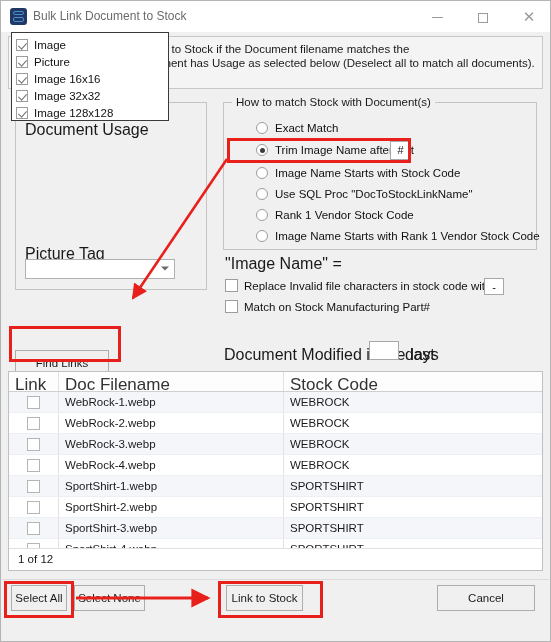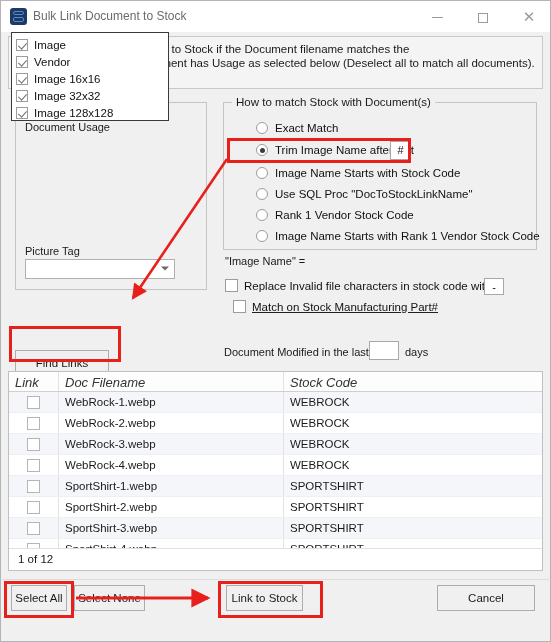--- a/index.html
+++ b/index.html
@@ -29,21 +29,21 @@
 
   
   .descbox{position:absolute;left:7px;top:35px;width:535px;height:53px;background:#f4f4f4;border:1px solid #c8c8c8;box-sizing:border-box;padding:5px 6px;line-height:14px;font-size:11.5px;color:#1a1a1a;}
 
   
   .group{position:absolute;border:1px solid #c4c4c4;box-sizing:border-box;}
   .group>.legend{position:absolute;top:-7px;left:8px;background:#f0f0f0;padding:0 4px;font-size:11.5px;color:#1a1a1a;white-space:nowrap;}
   #gf{left:14px;top:101px;width:192px;height:188px;}
   #gm{left:222px;top:101px;width:314px;height:148px;}
 
-  .lbl{position:absolute;font-size:11px;color:#1a1a1a;white-space:nowrap;}
+  .lbl{position:absolute;font-size:16px;color:#1a1a1a;white-space:nowrap;}
 
   
   .usagelist{position:absolute;left:10px;top:31px;width:158px;height:89px;background:#fff;border:1px solid #3a3a3a;box-sizing:border-box;padding:3px 0 0 4px;}
   .uitem{height:17px;display:flex;align-items:center;}
   .cbx{width:12px;height:12px;border:1px solid #9c9c9c;background:#fff;box-sizing:border-box;position:relative;margin-right:6px;flex:0 0 auto;}
   .cbx.checked::after{content:"";position:absolute;left:3px;top:1px;width:4px;height:7px;border:solid #707070;border-width:0 1.6px 1.6px 0;transform:rotate(42deg);}
   .uitem span{font-size:11.5px;color:#111;}
 
   
   .combo{position:absolute;background:#fff;border:1px solid #b0b0b0;box-sizing:border-box;display:flex;align-items:center;padding:0 4px;font-size:11.5px;color:#111;}
@@ -64,21 +64,21 @@
   .cbrow{position:absolute;display:flex;align-items:center;}
   .cbrow .cbx{width:13px;height:13px;}
   .cbrow span{font-size:11.5px;color:#111;white-space:nowrap;}
 
   
   .btn{position:absolute;background:#f0f0f0;border:1px solid #adadad;box-sizing:border-box;font-size:11.5px;color:#1a1a1a;text-align:center;white-space:nowrap;display:flex;align-items:center;justify-content:center;}
 
   
   .grid{position:absolute;left:7px;top:370px;width:535px;height:200px;background:#fff;border:1px solid #c0c0c0;box-sizing:border-box;overflow:hidden;}
   .ghead{display:flex;height:19px;background:#fdfdfd;border-bottom:1px solid #d0d0d0;}
-  .ghead div{font-size:13px;color:#333;padding:3px 0 0 6px;box-sizing:border-box;font-style:italic;}
+  .ghead div{font-size:17px;color:#333;padding:3px 0 0 6px;box-sizing:border-box;}
   .c-link{width:50px;border-right:1px solid #e2e2e2;}
   .c-file{width:225px;border-right:1px solid #e2e2e2;}
   .c-code{flex:1;}
   .grow{display:flex;height:20px;border-bottom:1px solid #eceff3;align-items:flex-end;}
   .grow.alt{background:#f4f6fa;}
   .grow .c-link{display:flex;align-items:center;justify-content:center;height:100%;box-sizing:border-box;border-right:1px solid #e2e2e2;}
   .grow .c-file,.grow .c-code{font-size:11.5px;color:#1a1a1a;padding-left:6px;box-sizing:border-box;height:100%;line-height:20px;}
   .grow .c-file{border-right:1px solid #e2e2e2;}
   .rowcbx{width:13px;height:13px;border:1px solid #b5b5b5;background:#fff;box-sizing:border-box;}
   .gstatus{position:absolute;left:0;bottom:0;width:100%;height:22px;border-top:1px solid #e0e0e0;background:#fff;font-size:11.5px;color:#1a1a1a;padding:4px 0 0 9px;box-sizing:border-box;}
@@ -115,21 +115,21 @@
     <div class="legend">Document Filter</div>
   </div>
   <div class="lbl" style="left:24px;top:120px;">Document Usage</div>
   <div class="usagelist">
     <div class="uitem">
       <div class="cbx checked"></div>
       <span>Image</span>
     </div>
     <div class="uitem">
       <div class="cbx checked"></div>
-      <span>Vendor</span>
+      <span>Picture</span>
     </div>
     <div class="uitem">
       <div class="cbx checked"></div>
       <span>Image 16x16</span>
     </div>
     <div class="uitem">
       <div class="cbx checked"></div>
       <span>Image 32x32</span>
     </div>
     <div class="uitem">
@@ -174,21 +174,21 @@
   </div>
 
   <div class="lbl" style="left:224px;top:254px;">"Image Name" =</div>
 
   <div class="cbrow" style="left:224px;top:278px;">
     <div class="cbx" style="margin-right:6px;"></div>
     <span>Replace Invalid file characters in stock code with</span>
   </div>
   <div class="tinput" style="left:483px;top:277px;width:20px;height:17px;">-</div>
 
-  <div class="cbrow" style="left:232px;top:299px;text-decoration:underline;">
+  <div class="cbrow" style="left:224px;top:299px;">
     <div class="cbx" style="margin-right:6px;"></div>
     <span>Match on Stock Manufacturing Part#</span>
   </div>
 
   <div class="lbl" style="left:223px;top:345px;">Document Modified in the last</div>
   <div class="tinput" style="left:368px;top:340px;width:30px;height:19px;"></div>
   <div class="lbl" style="left:404px;top:345px;">days</div>
 
   <div class="btn" style="left:14px;top:329px;width:94px;height:26px;margin-top:20px;">Find Links</div>
 

